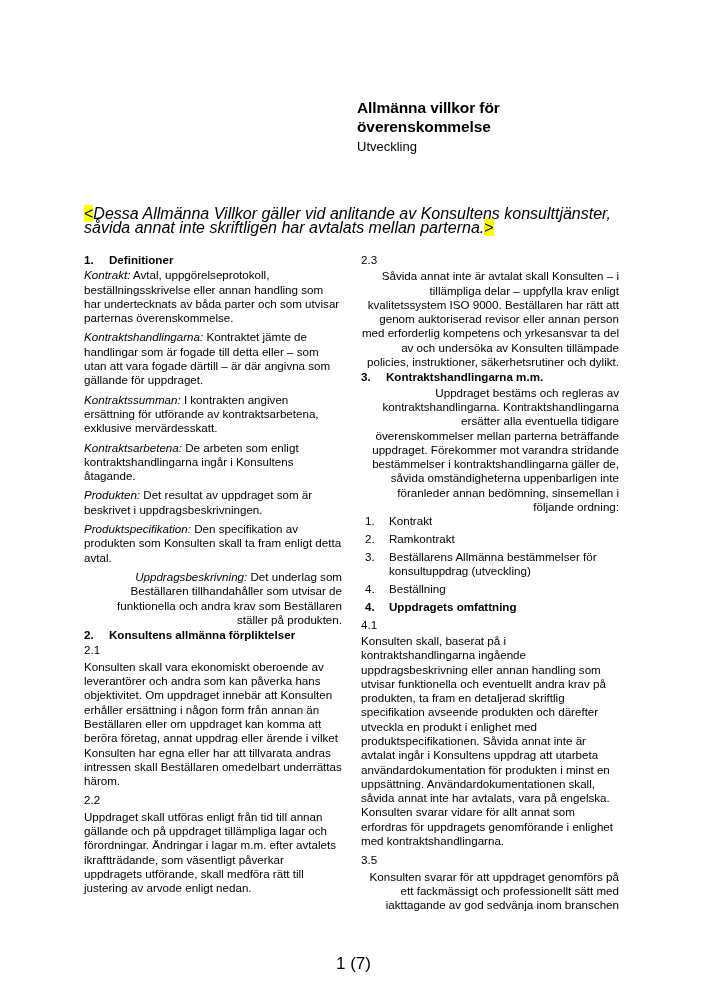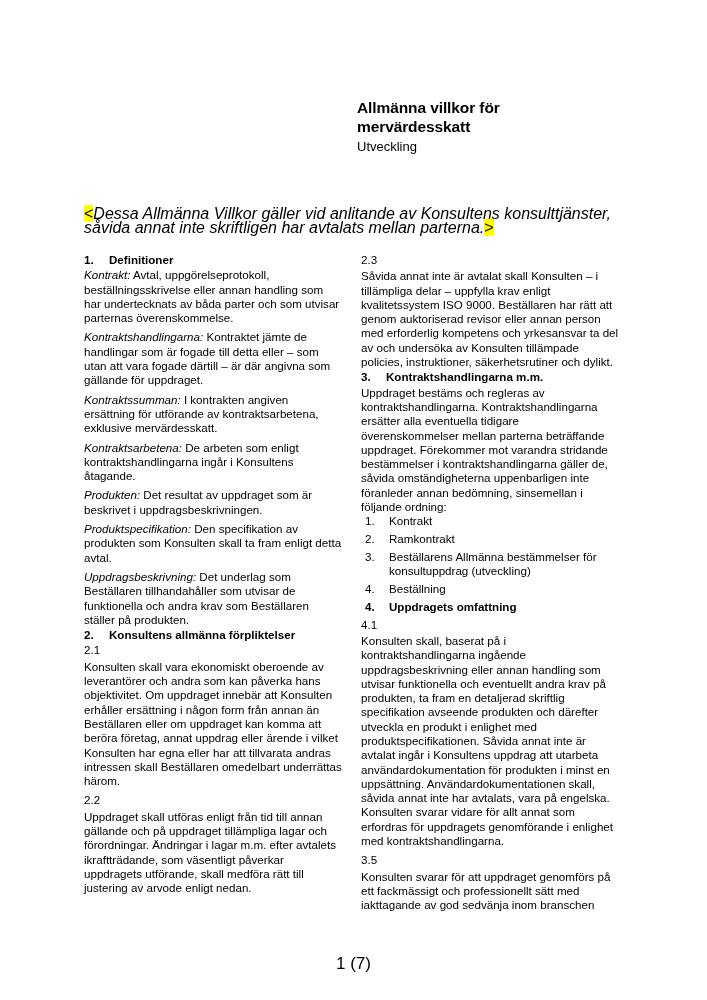--- a/index.html
+++ b/index.html
@@ -70,20 +70,21 @@
   .col-left  { left: 84px; }
   .col-right { left: 361px; }
 
   p { margin: 0; }
 
   .para {
     margin-bottom: 5px;
   }
   .para-tight {
     margin-bottom: 0px;
+    text-align: right;
   }
   .term {
     font-style: italic;
   }
 
   
   .sec-head {
     font-weight: bold;
     margin-bottom: 1px;
     margin-top: 1px;
@@ -136,21 +137,21 @@
   }
 </style>
 </head>
 <body>
 
 <div class="page">
 
   <div class="title-block">
     <div class="doc-title">
       <div>Allmänna villkor för</div>
-      <div>mervärdesskatt</div>
+      <div>överenskommelse</div>
     </div>
     <div class="doc-subtitle">Utveckling</div>
   </div>
 
   <p class="intro"><span class="hl">&lt;</span><span>Dessa Allmänna Villkor gäller vid anlitande av Konsultens konsulttjänster, såvida annat inte skriftligen har avtalats mellan parterna.</span><span class="hl">&gt;</span></p>
 
   <div class="col col-left">
 
     <div class="sec-head">
       <span class="num">1.</span>

